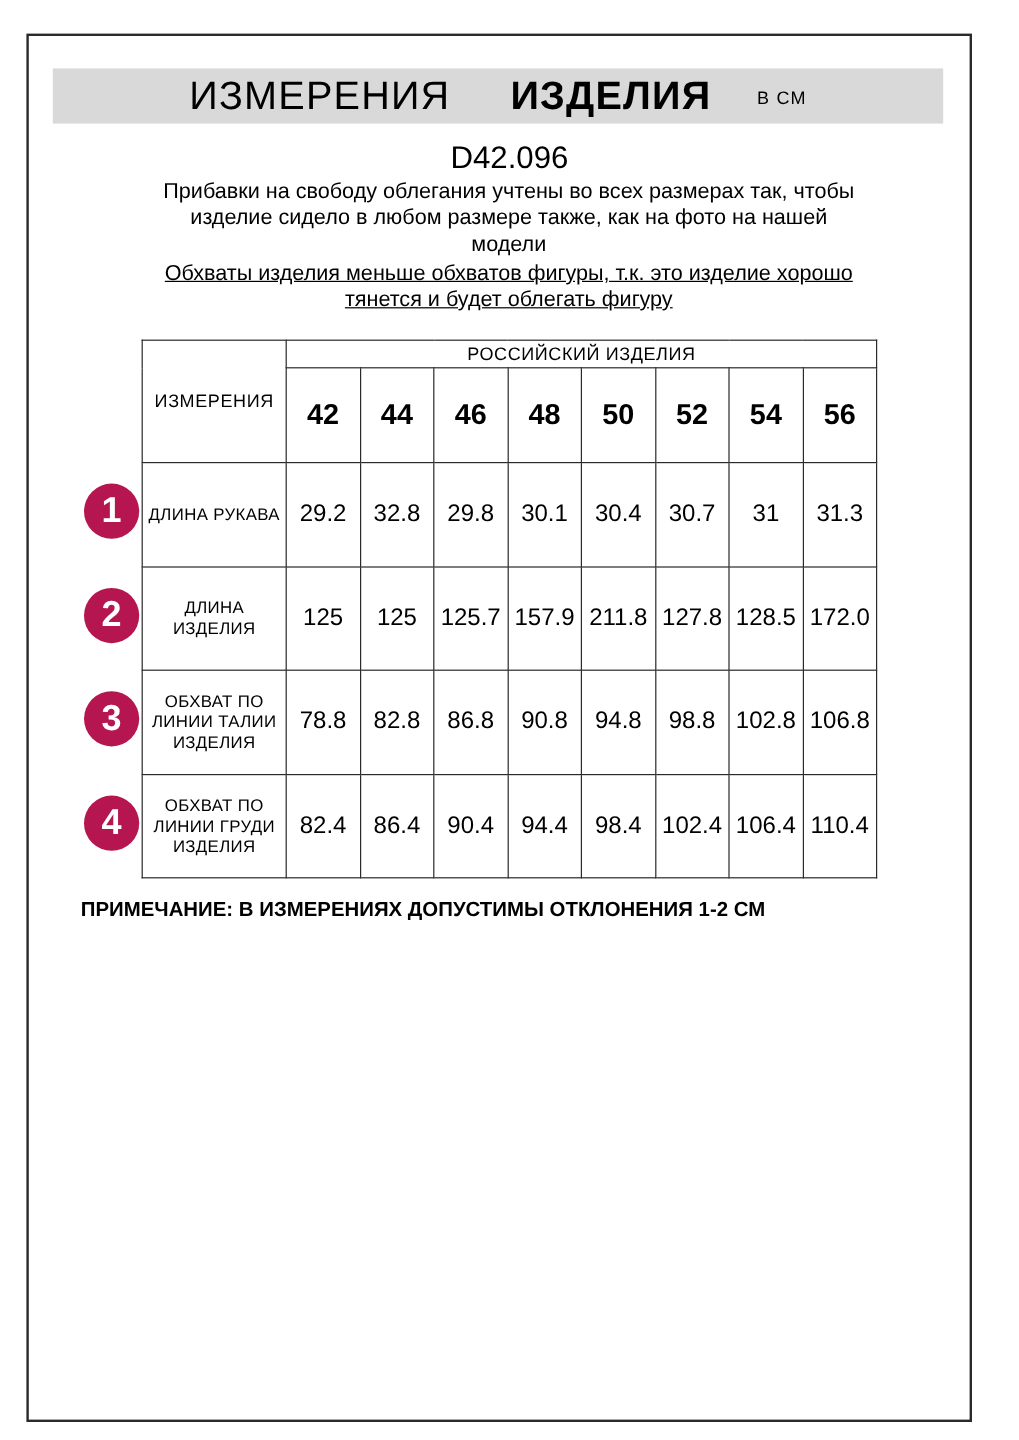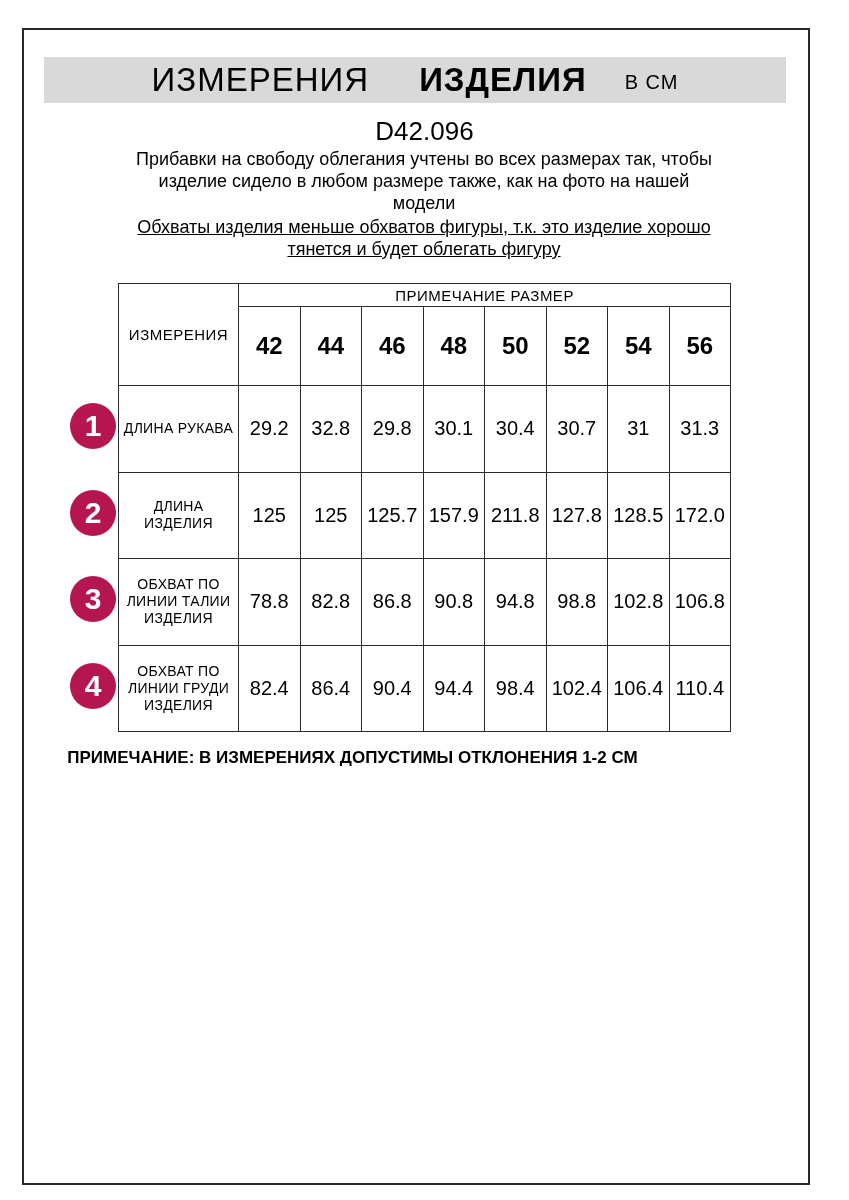--- a/index.html
+++ b/index.html
@@ -39,21 +39,21 @@
     letter-spacing: 1px;
     margin-right: 50px;
   }
   .title-word2 {
     font-size: 33px;
     font-weight: bold;
     letter-spacing: 1px;
     margin-right: 38px;
   }
   .title-units {
-    font-size: 20px;
+    font-size: 15px;
     letter-spacing: 1px;
     position: relative;
     top: 2px;
   }
   .product-code {
     position: absolute;
     left: 0;
     top: 116px;
     width: 849px;
     text-align: center;
@@ -155,21 +155,21 @@
 тянется и будет облегать фигуру</div>
 
 <table class="size-table">
   <colgroup>
     <col class="col-label">
     <col class="col-size" span="8">
   </colgroup>
   <thead>
     <tr>
       <th class="corner-header" rowspan="2">ИЗМЕРЕНИЯ</th>
-      <th class="group-header" colspan="8">ПРИМЕЧАНИЕ РАЗМЕР</th>
+      <th class="group-header" colspan="8">РОССИЙСКИЙ ИЗДЕЛИЯ</th>
     </tr>
     <tr class="size-header-row">
         <th>42</th>
         <th>44</th>
         <th>46</th>
         <th>48</th>
         <th>50</th>
         <th>52</th>
         <th>54</th>
         <th>56</th>

